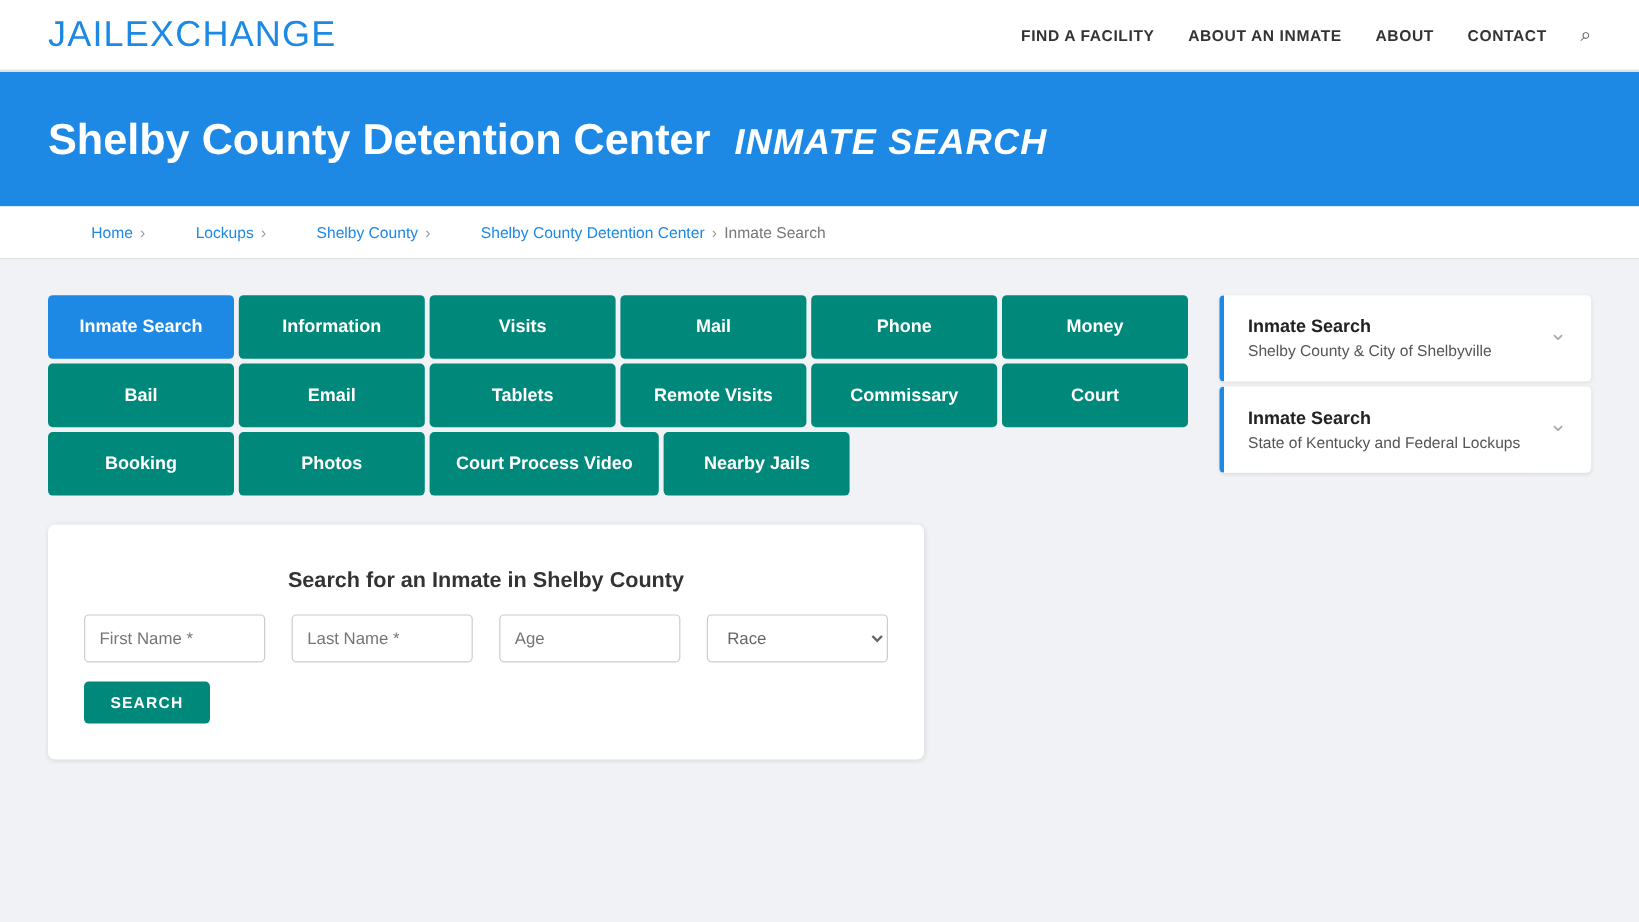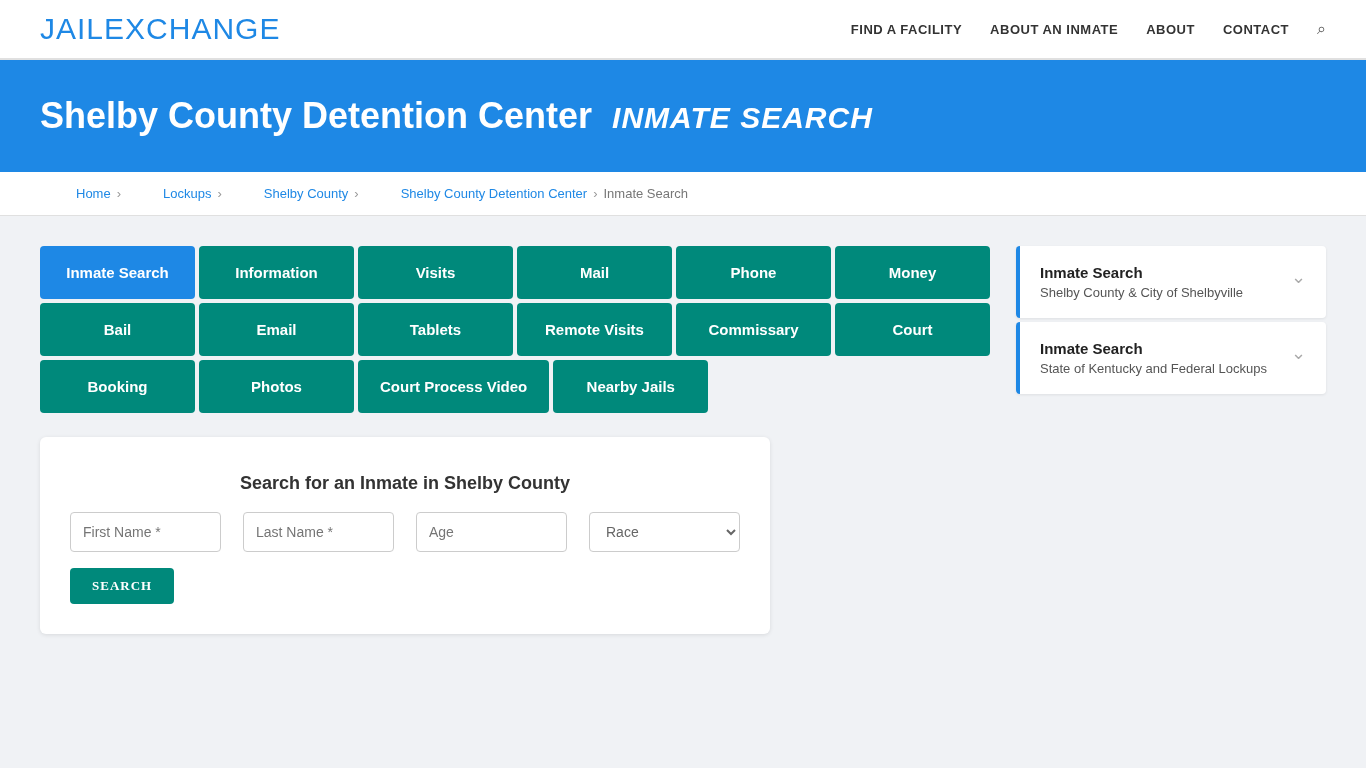--- a/index.html
+++ b/index.html
@@ -153,21 +153,20 @@
     .search-btn {
       background: #00897b;
       color: #fff;
       border: none;
       padding: 10px 22px;
       border-radius: 4px;
       font-size: 13px;
       font-weight: 700;
       letter-spacing: 1px;
       cursor: pointer;
-      font-family: Liberation Serif, serif;
     }
 
     
     .right-panel {
       width: 310px;
       flex-shrink: 0;
     }
     .sidebar-item {
       background: #fff;
       border-radius: 4px;

